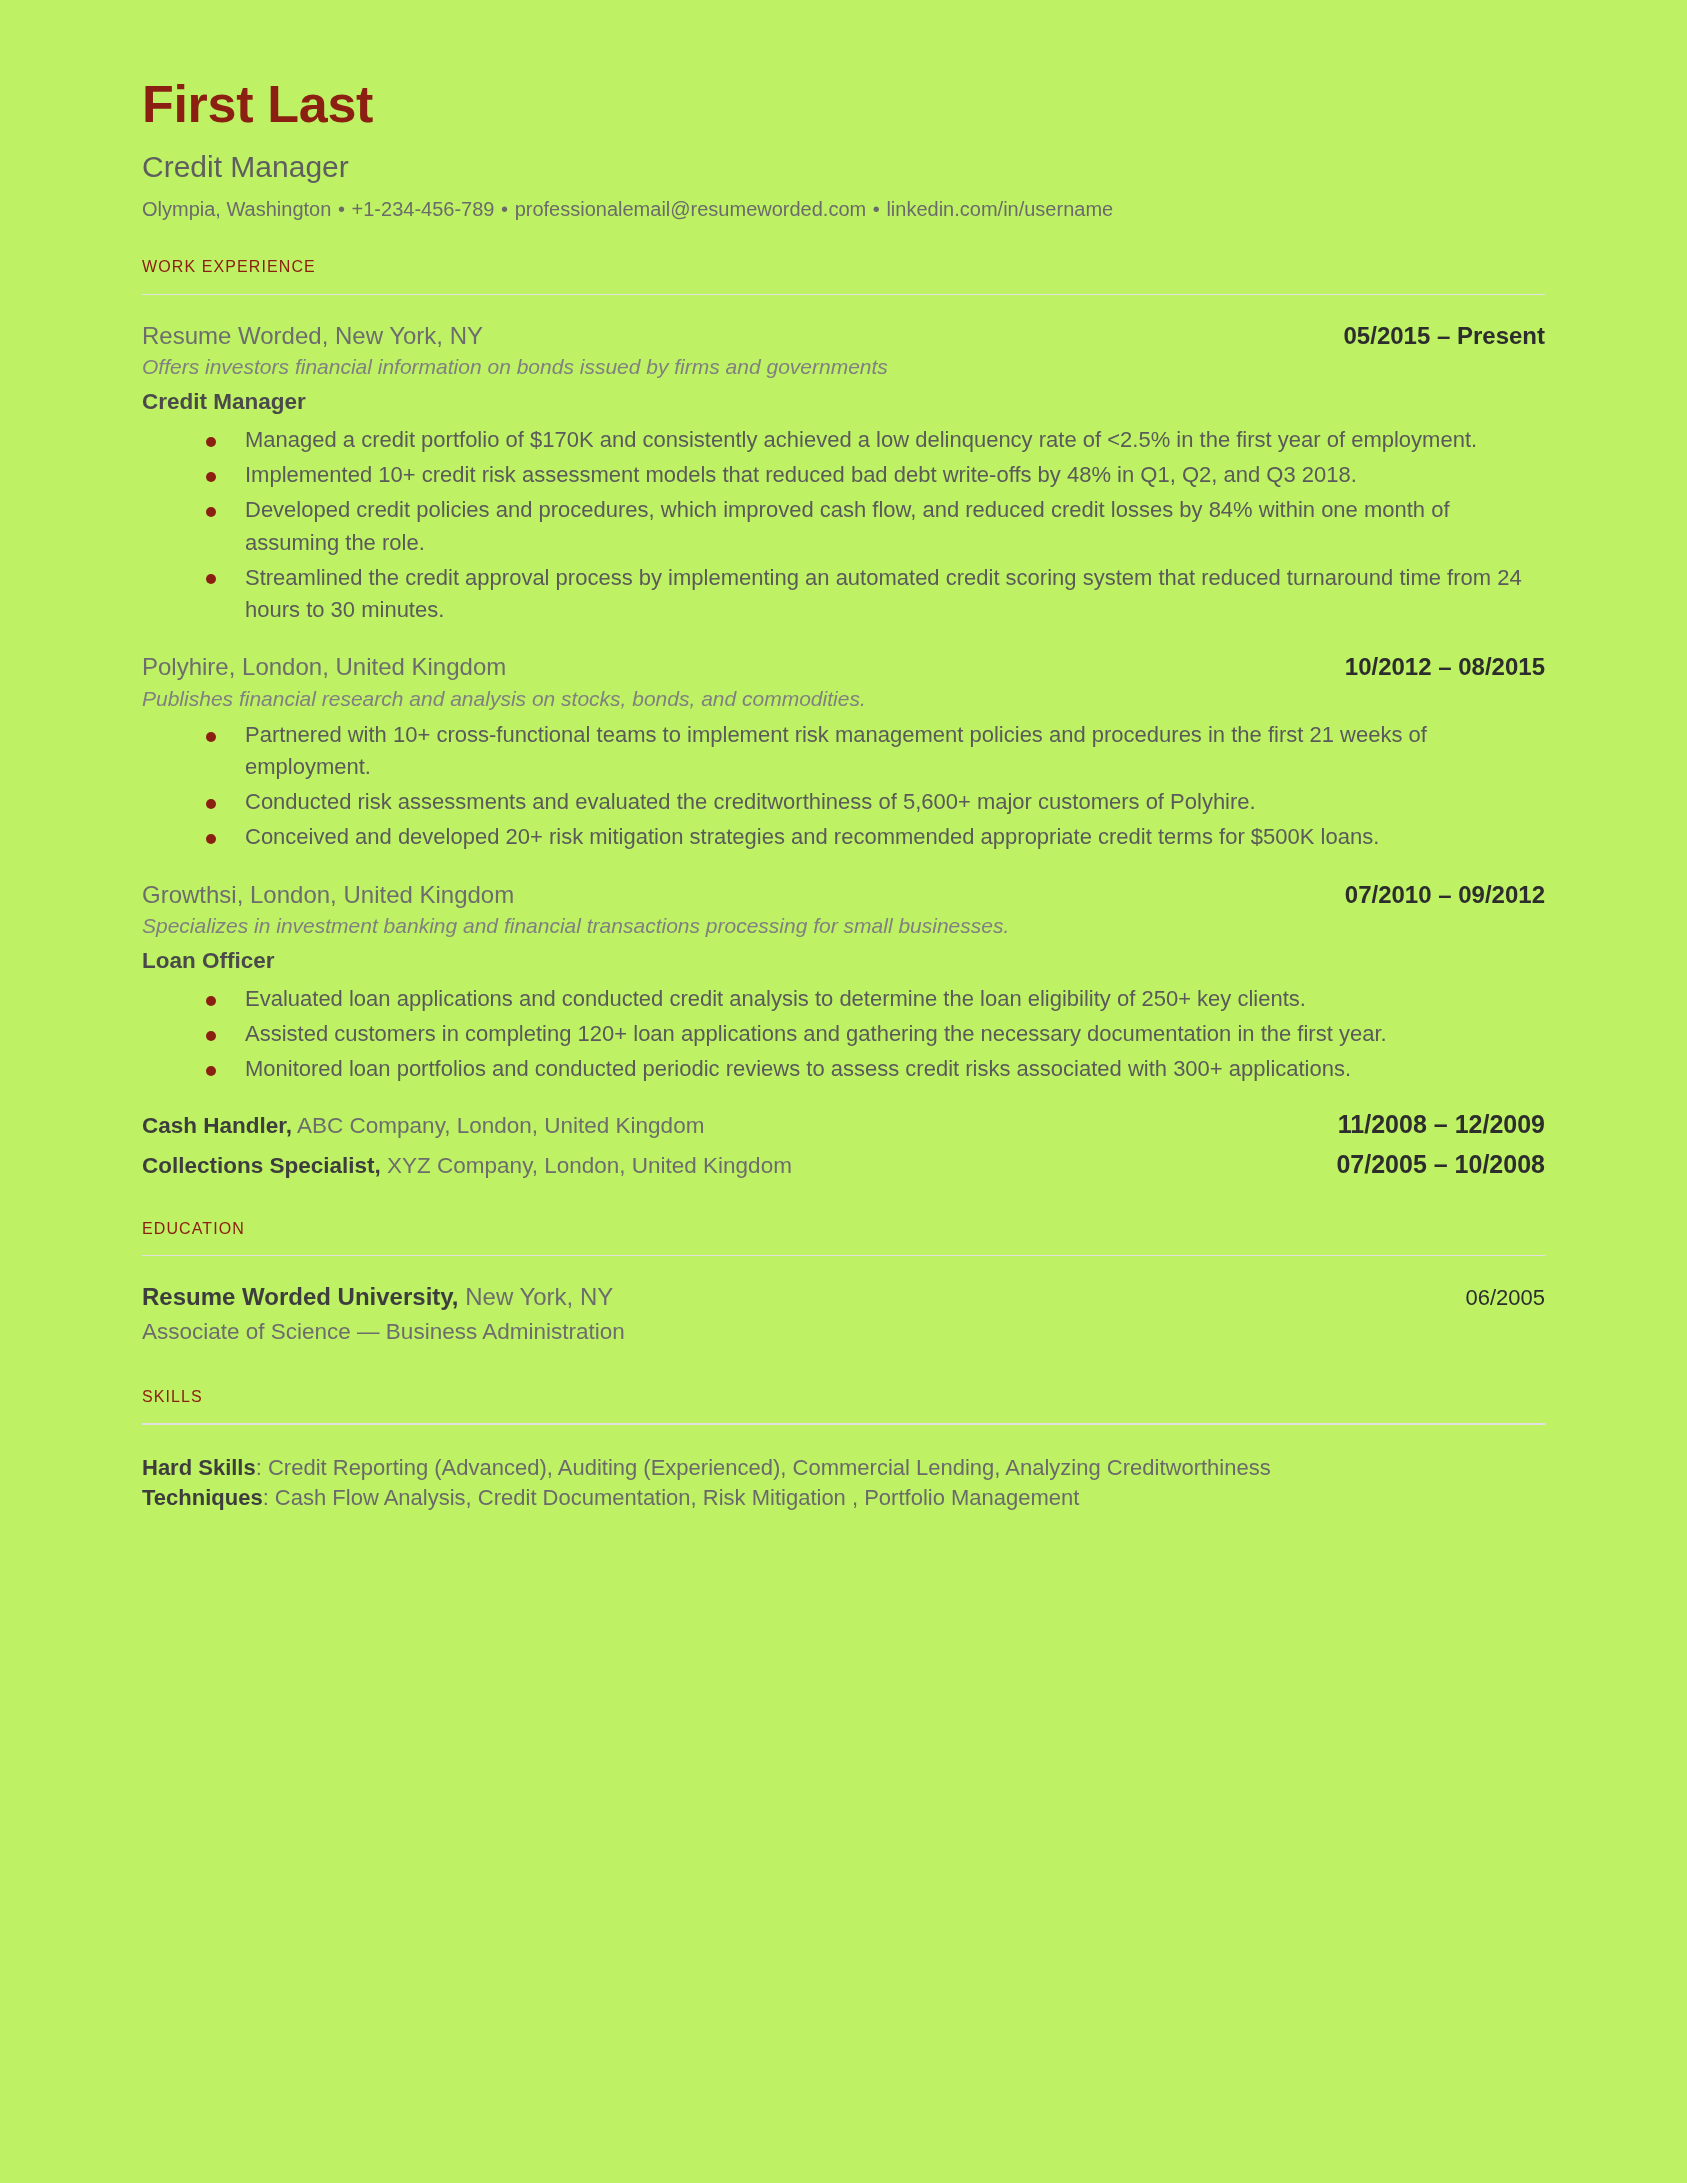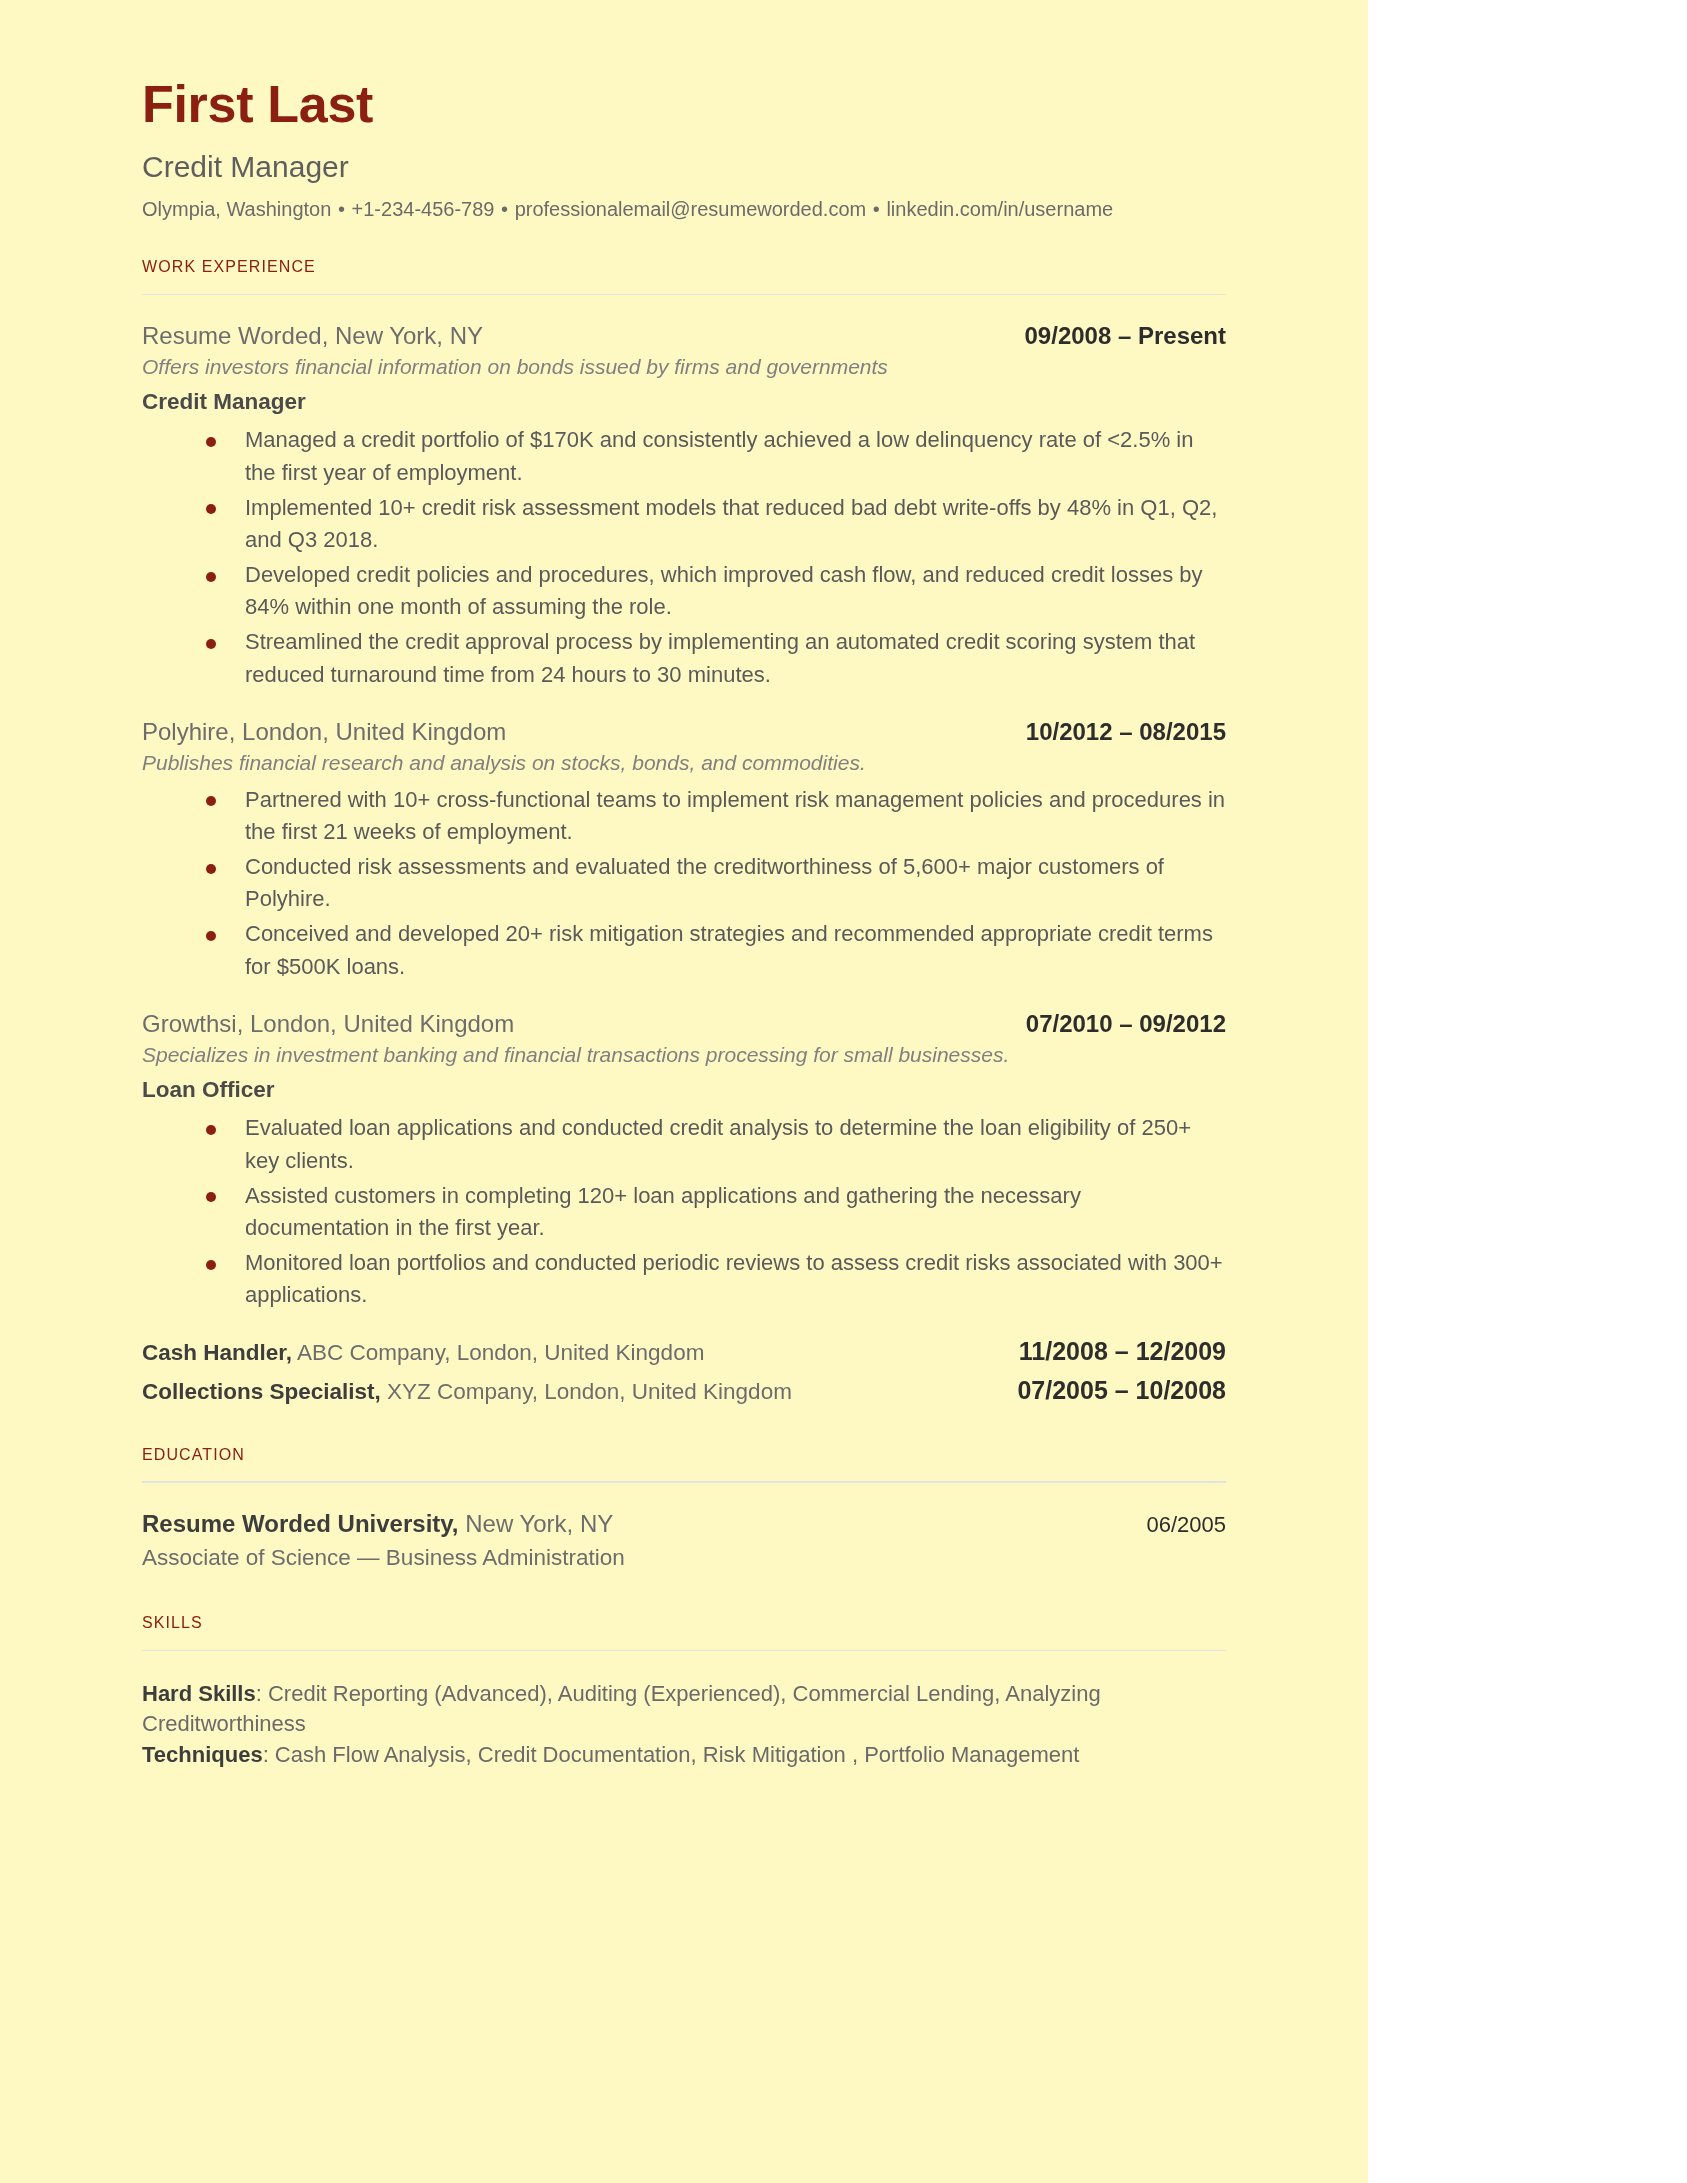--- a/index.html
+++ b/index.html
@@ -7,26 +7,26 @@
     padding: 0;
     background: #ffffff;
   }
   body {
     width: 1687px;
     height: 2183px;
     font-family: "Liberation Sans", sans-serif;
     -webkit-font-smoothing: antialiased;
   }
   .page {
-    width: 1368px;
+    width: 1687px;
     height: 2183px;
     box-sizing: border-box;
     padding: 0 142px 0 142px;
     position: relative;
-    background: #fef9c3;
+    background: #bef264;
   }
 
   
   .header { padding-top: 78px; }
   .name {
     font-size: 52px;
     font-weight: bold;
     color: #8B2012;
     letter-spacing: -0.3px;
     line-height: 1.0;
@@ -206,21 +206,21 @@
     </div>
   </div>
 
   <div class="section">
     <div class="section-title">WORK EXPERIENCE</div>
     <div class="rule"></div>
 
     <div class="job">
       <div class="job-top">
         <div class="company">Resume Worded, New York, NY</div>
-        <div class="dates">09/2008 – Present</div>
+        <div class="dates">05/2015 – Present</div>
       </div>
       <div class="blurb">Offers investors financial information on bonds issued by firms and governments</div>
       <div class="job-title">Credit Manager</div>
       <ul class="bullets">
         <li>Managed a credit portfolio of $170K and consistently achieved a low delinquency rate of &lt;2.5% in the first year of employment.</li>
         <li>Implemented 10+ credit risk assessment models that reduced bad debt write-offs by 48% in Q1, Q2, and Q3 2018.</li>
         <li>Developed credit policies and procedures, which improved cash flow, and reduced credit losses by 84% within one month of assuming the role.</li>
         <li>Streamlined the credit approval process by implementing an automated credit scoring system that reduced turnaround time from 24 hours to 30 minutes.</li>
       </ul>
     </div>

